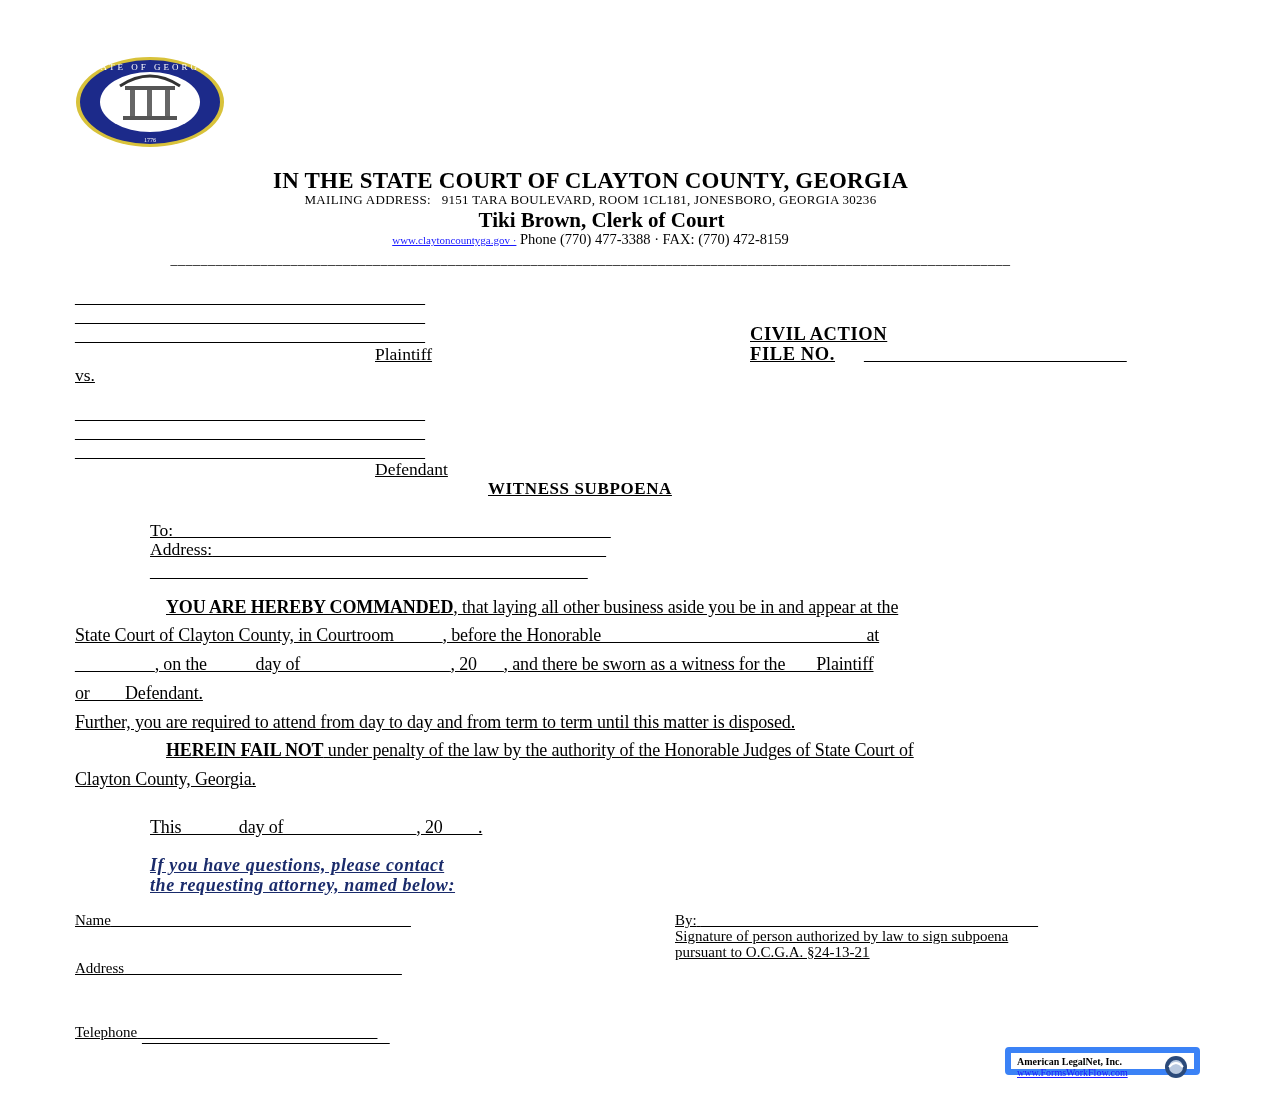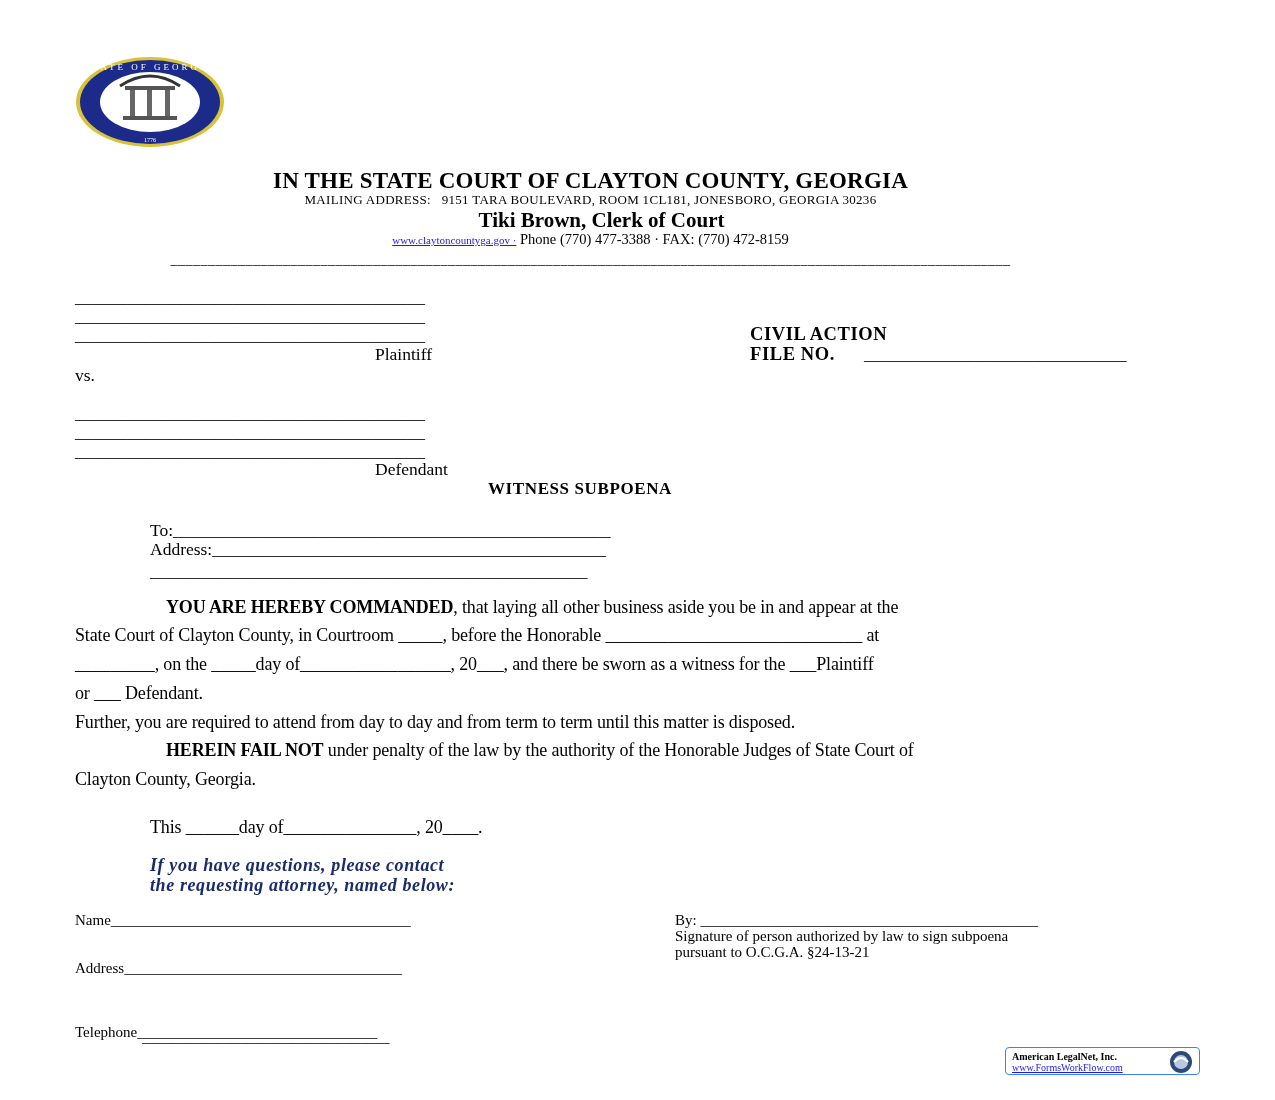--- a/index.html
+++ b/index.html
@@ -1,33 +1,33 @@
 <!DOCTYPE html>
 <html><head>
   <meta charset="utf-8">
   <style>
     * { margin: 0; padding: 0; box-sizing: border-box; }
     html, body { width: 1275px; height: 1100px; background: #ffffff; overflow: hidden; }
     body { position: relative; font-family: "Liberation Serif", "DejaVu Serif", serif; color: #000; }
-    .abs { position: absolute; white-space: pre; }
+    .abs { position: absolute; white-space: pre; text-decoration: underline; }
     .seal { position: absolute; left: 75px; top: 56px; width: 150px; height: 92px; }
     .center { position: absolute; left: 0; width: 1181px; text-align: center; white-space: pre; }
     .court-title { top: 168px; font-size: 23px; font-weight: bold; letter-spacing: 0.2px; }
     .mailing { top: 192px; font-size: 13px; letter-spacing: 0.3px; }
     .clerk { top: 208px; font-size: 21px; font-weight: bold; margin-left: 11px; }
     .contact { top: 231px; font-size: 14.5px; }
     .contact a { color: #1a1aff; text-decoration: underline; font-size: 11px; }
     .rule-top { top: 252px; font-size: 14px; letter-spacing: 0.5px; }
     .line16 { font-size: 17.5px; }
     .bold { font-weight: bold; margin-left: 16px; }
     .sc { font-size: 18.5px; font-weight: bold; letter-spacing: 0.6px; }
     .body-text { font-family: "Liberation Serif", "DejaVu Serif", serif; font-size: 18px; letter-spacing: -0.15px; }
     .blue-italic { color: #1a2b6b; font-weight: bold; font-style: italic; font-size: 18px; letter-spacing: 0.6px; }
     .small { font-size: 15px; }
-    .badge { position: absolute; left: 1005px; top: 1047px; width: 195px; height: 28px; border: 1px solid #3b82f6; border-radius: 4px; background: #fff; }
+    .badge { position: absolute; left: 1005px; top: 1047px; width: 195px; height: 28px; border: 6px solid #3b82f6; border-radius: 4px; background: #fff; }
     .badge .t1 { position: absolute; left: 6px; top: 3px; font-size: 10px; font-weight: bold; white-space: pre; }
     .badge .t2 { position: absolute; left: 6px; top: 14px; font-size: 10px; color: #1a1aff; text-decoration: underline; white-space: pre; }
     .badge .globe { position: absolute; right: 6px; top: 2px; width: 24px; height: 24px; }
   </style>
 </head>
 <body>
 
 <div class="seal">
   <svg width="150" height="92" viewBox="0 0 150 92">
     <ellipse cx="75" cy="46" rx="74" ry="45" fill="#d8c23a"></ellipse>

